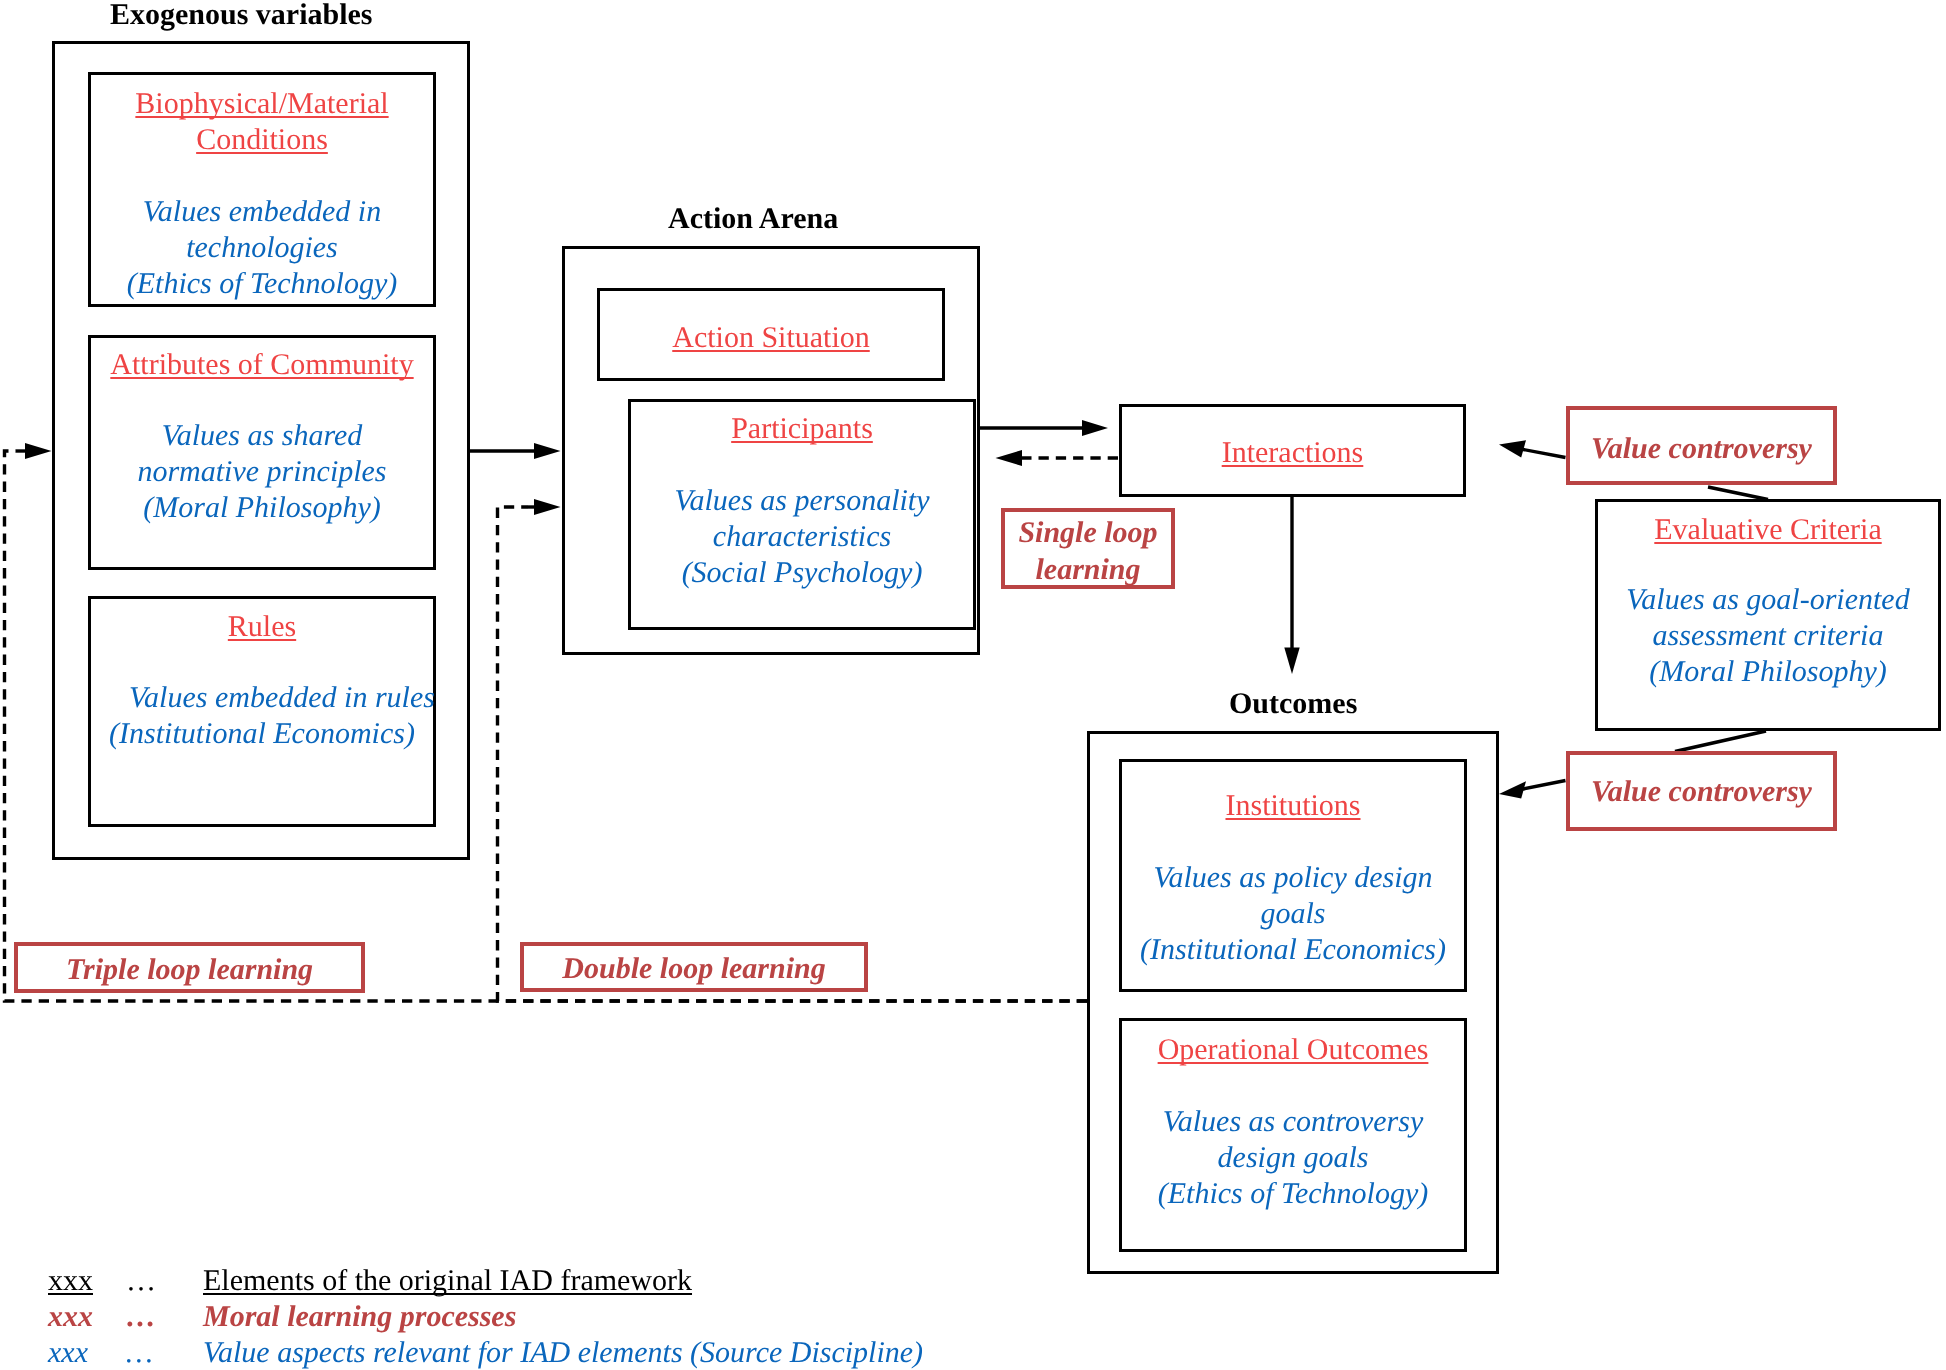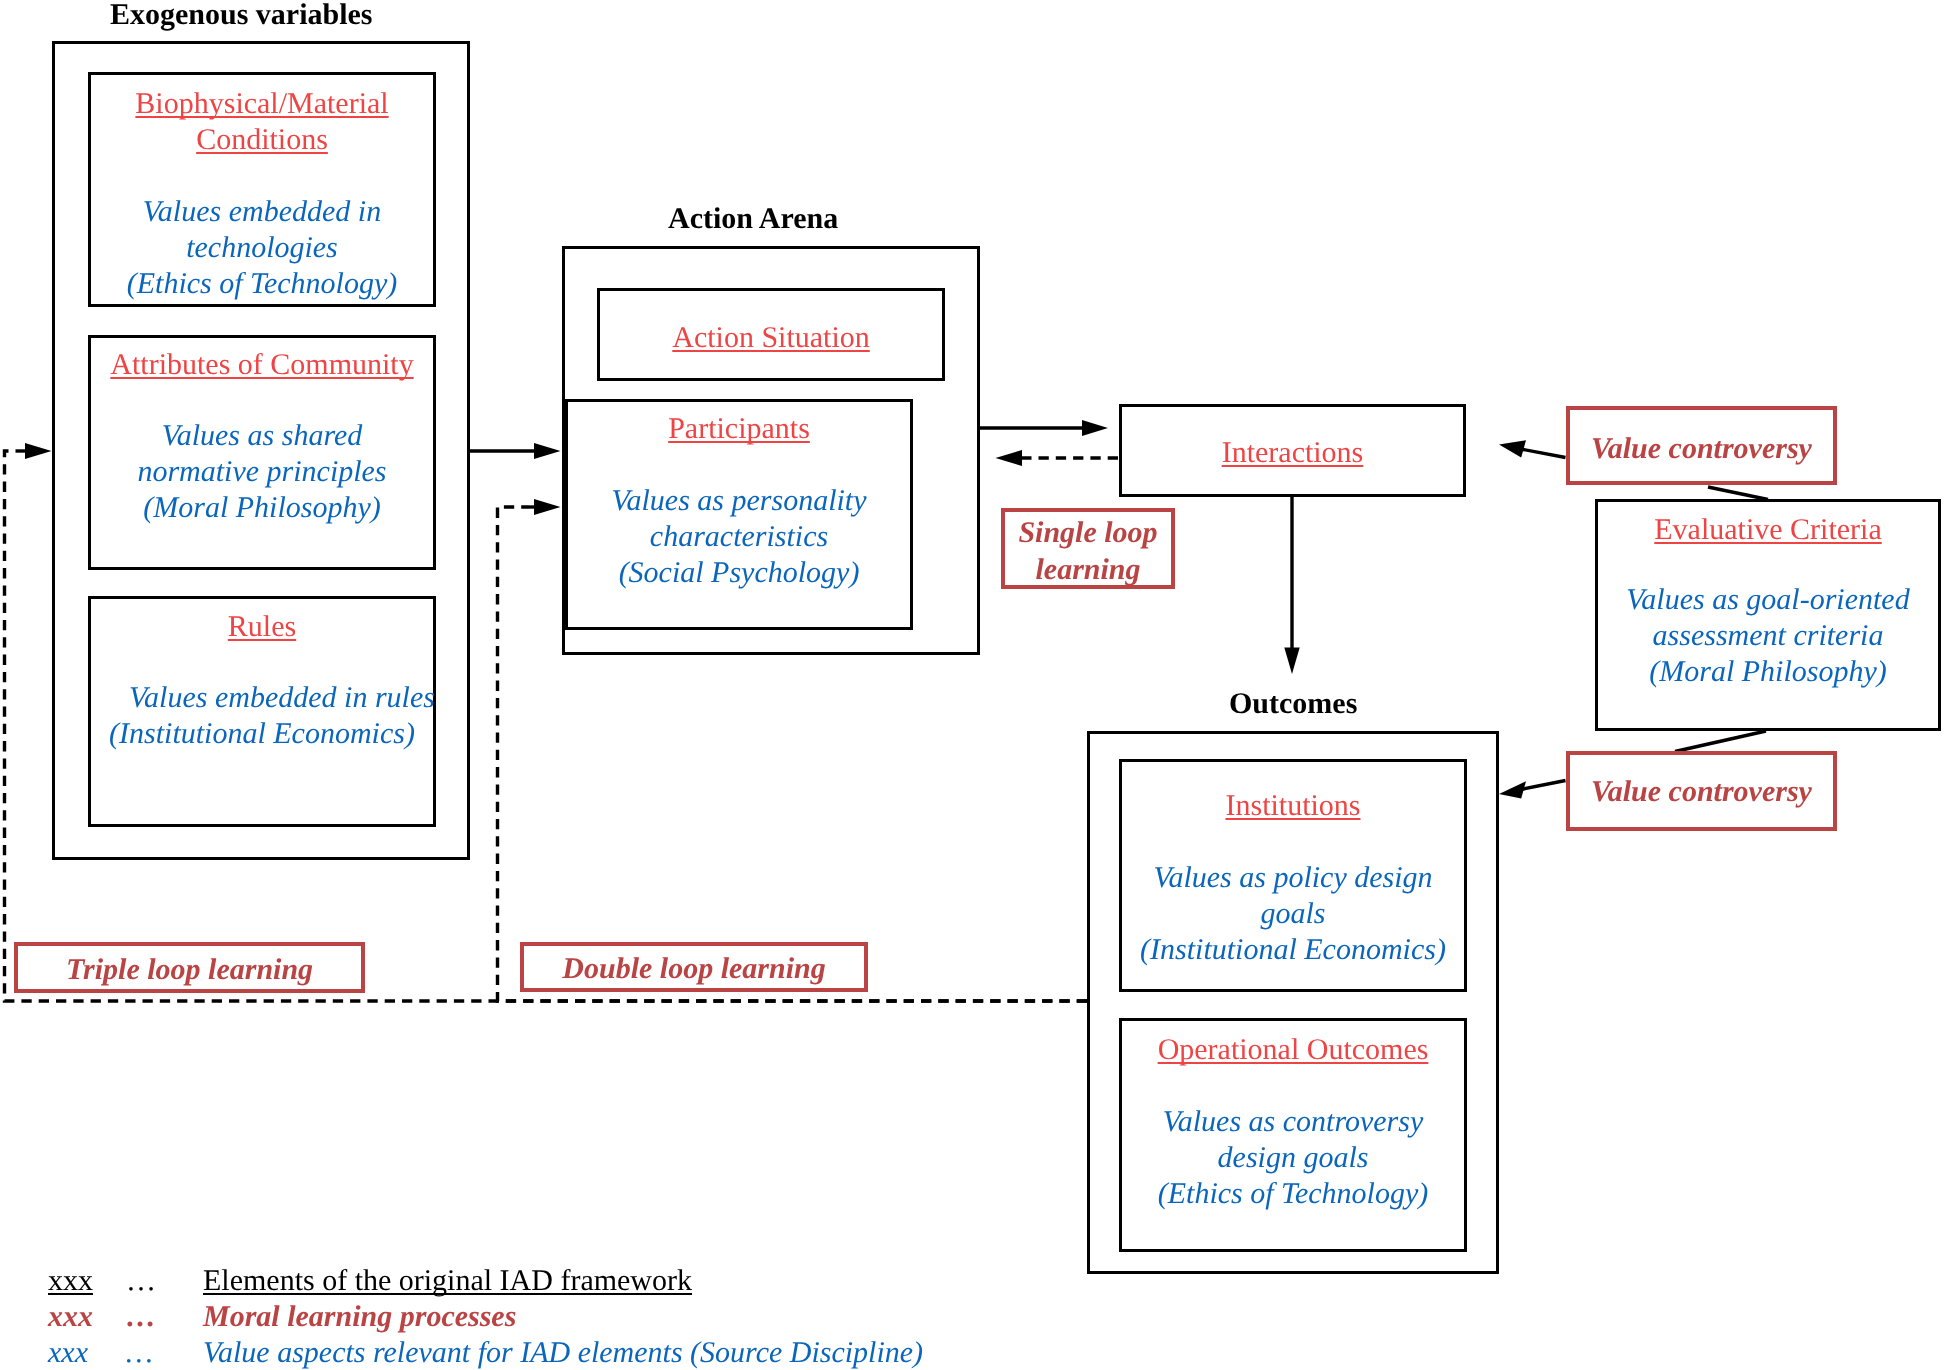--- a/index.html
+++ b/index.html
@@ -98,21 +98,21 @@
 
   <div class="hdr" style="left:668px;top:202px;text-align:left;">Action Arena</div>
 
   <div class="box" style="left:562px;top:246px;width:418px;height:409px;"></div>
 
   <div class="box" style="left:597px;top:276px;width:348px;height:93px;margin-top:12px;">
     <div class="ttl" style="top:29px;">
       <span>Action Situation</span></div>
   </div>
 
-  <div class="box" style="left:565px;top:399px;width:348px;height:231px;">
+  <div class="box" style="left:628px;top:399px;width:348px;height:231px;">
     <div class="ttl" style="top:9px;">
       <span>Participants</span></div>
     <div class="blue" style="top:81px;">Values as personality</div>
     <div class="blue" style="top:117px;">characteristics</div>
     <div class="blue" style="top:153px;">(Social Psychology)</div>
   </div>
 
   <div class="box" style="left:1119px;top:404px;width:347px;height:93px;">
     <div class="ttl" style="top:28px;">
       <span>Interactions</span></div>

